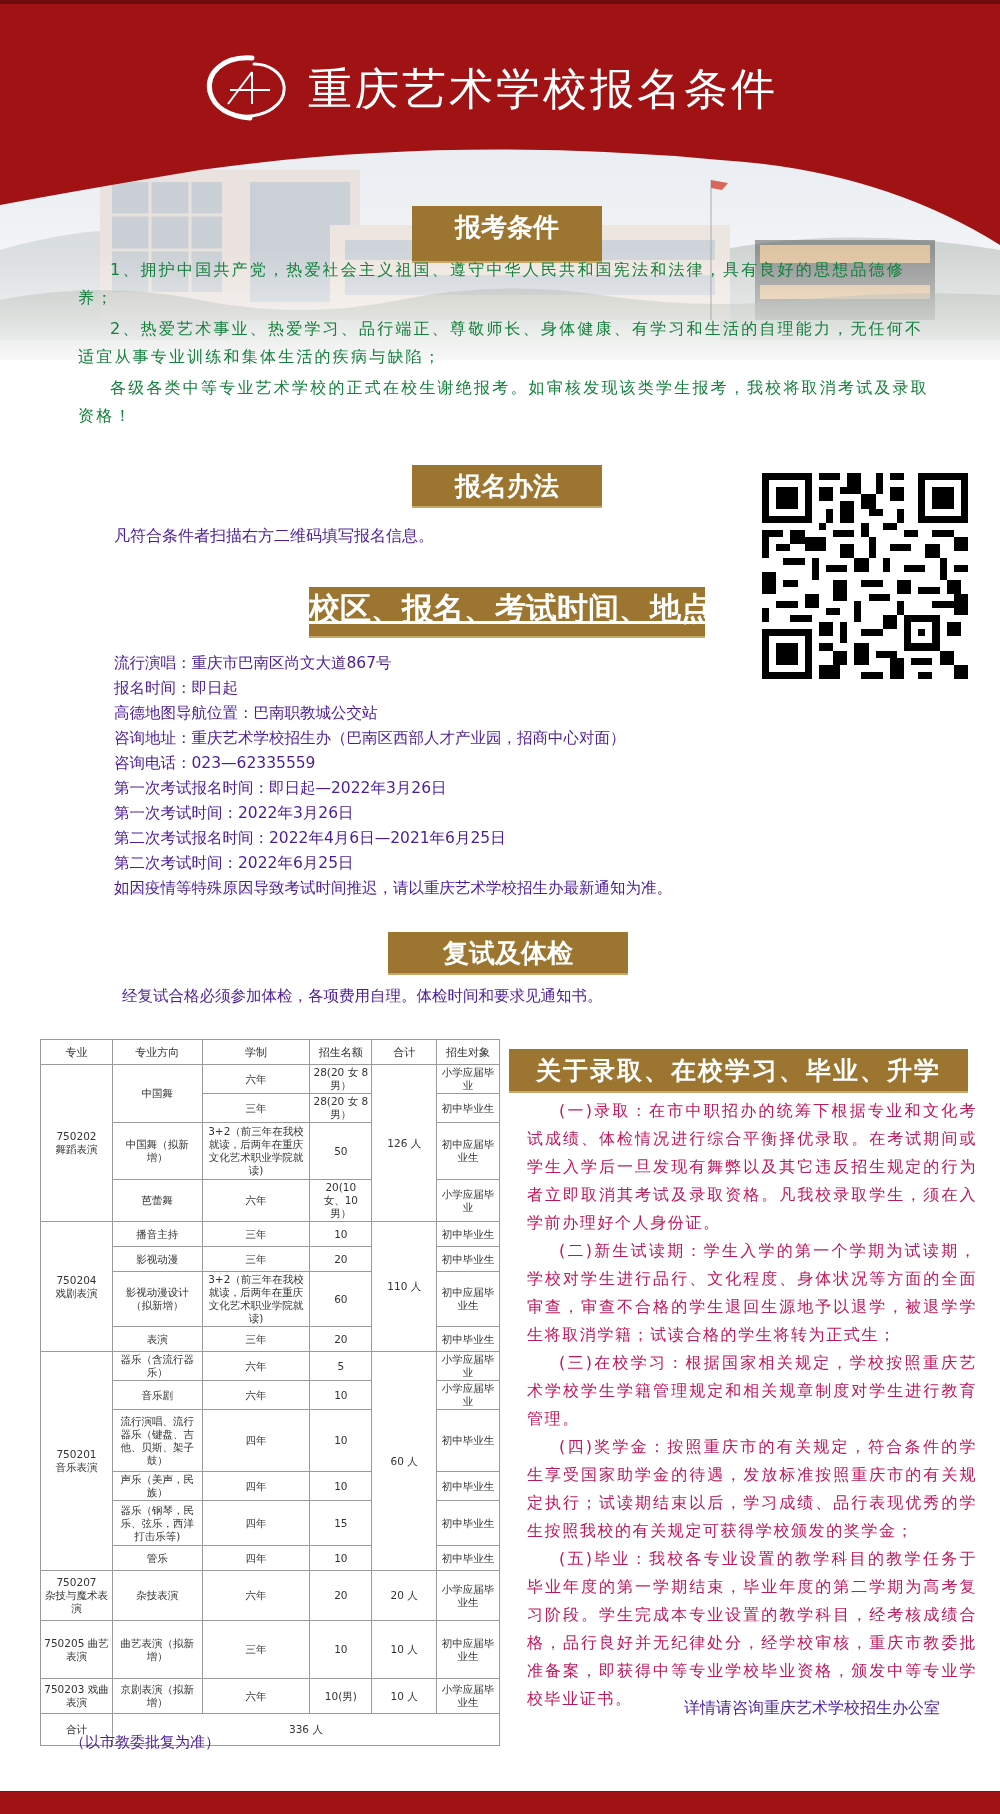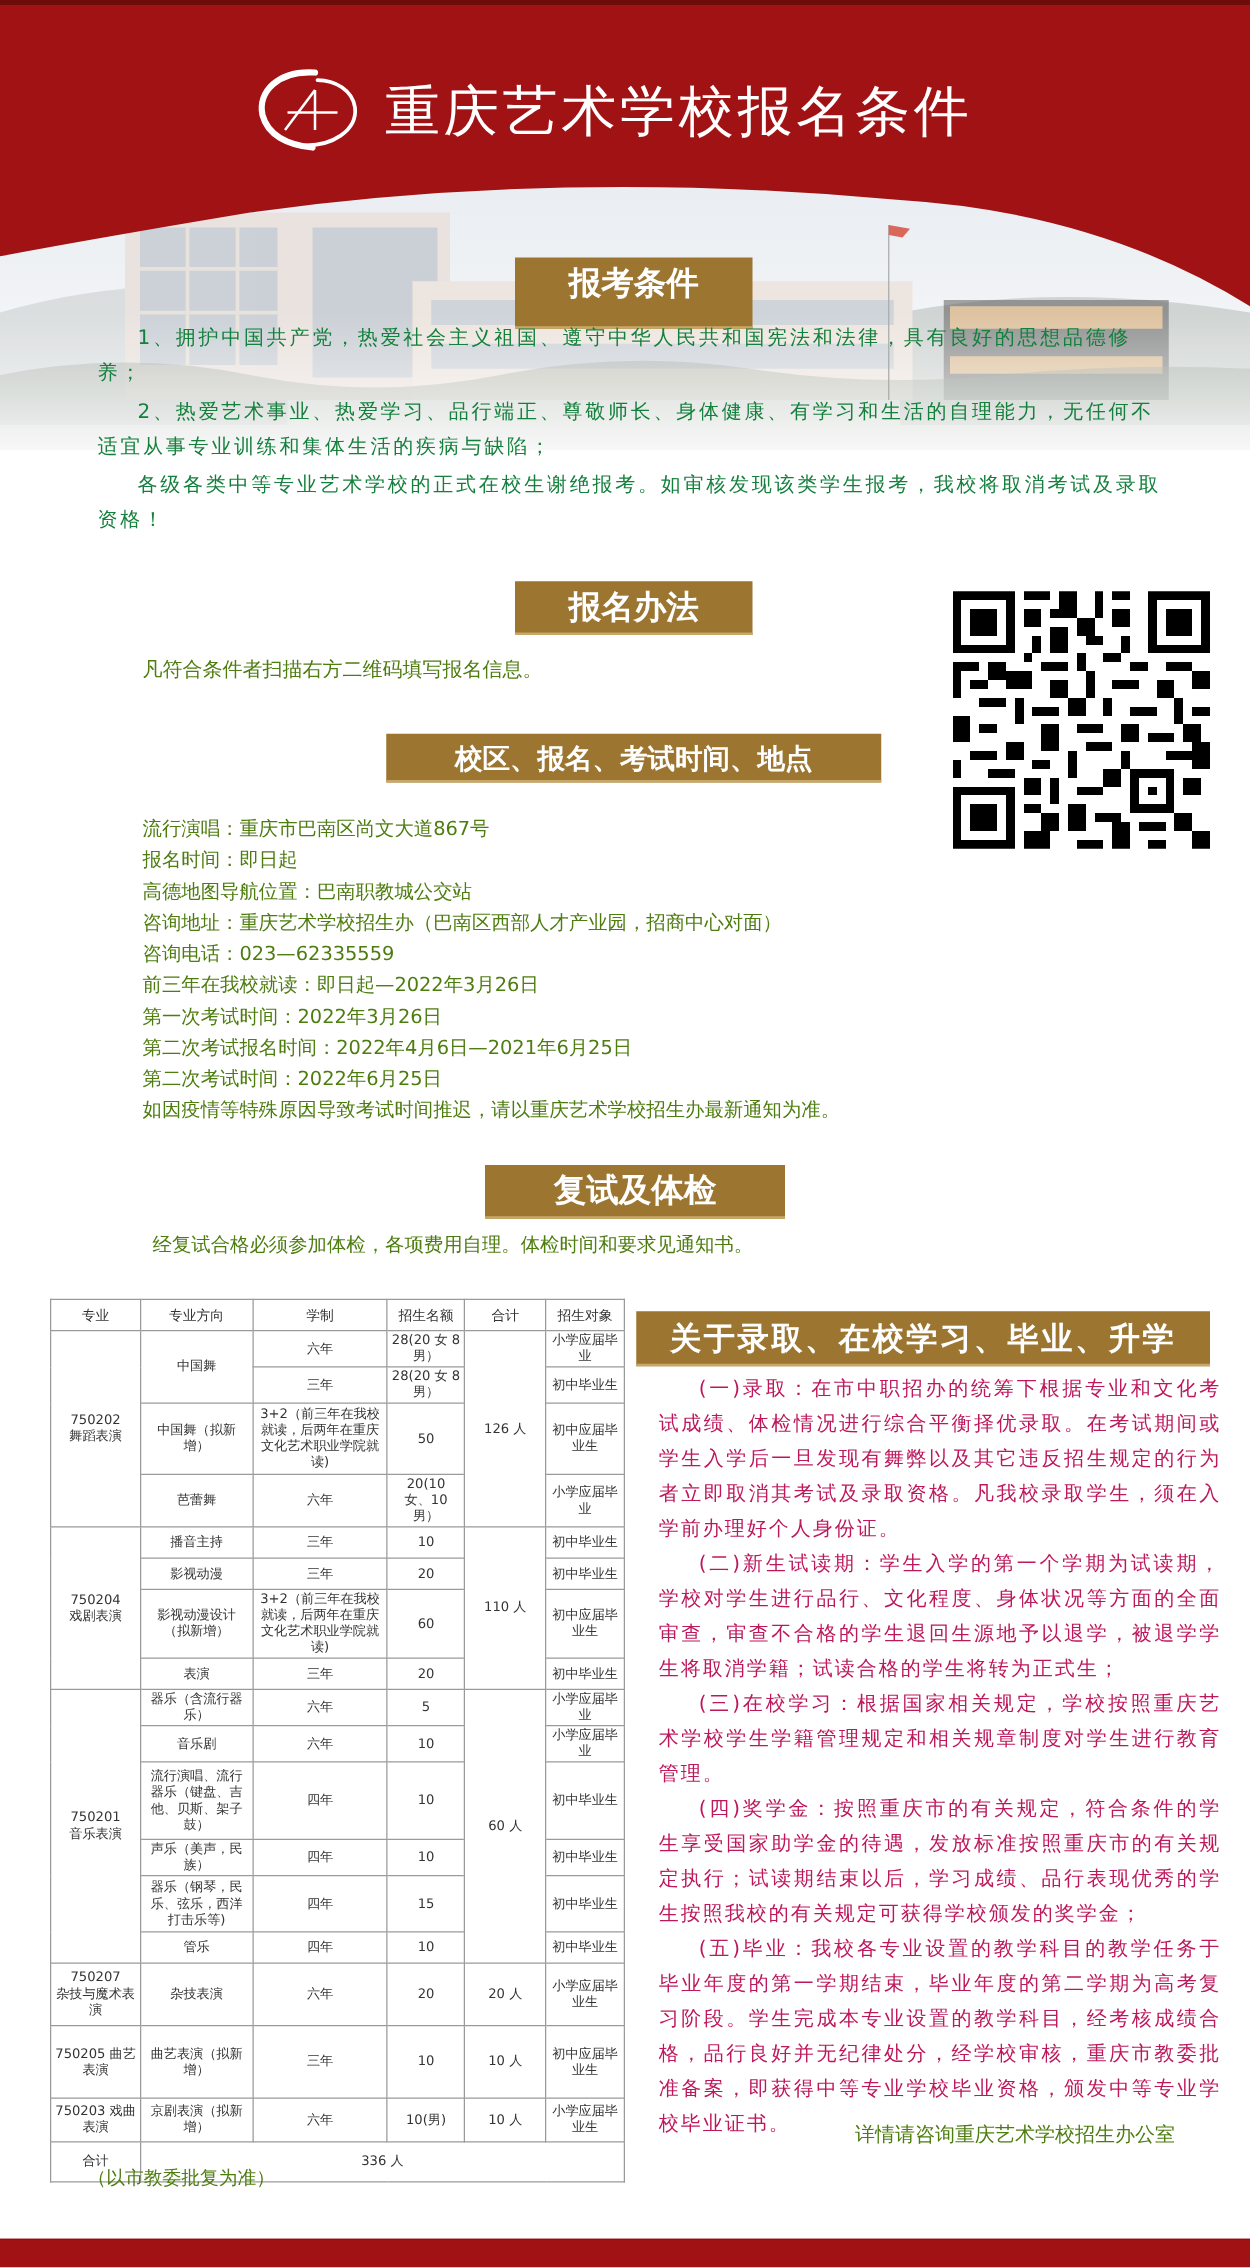--- a/index.html
+++ b/index.html
@@ -10,21 +10,21 @@
 
   .logo { position: absolute; left: 200px; top: 52px; width: 96px; height: 70px; }
   .title { position: absolute; left: 308px; top: 60px; font-size: 44px; color: #ffffff; letter-spacing: 3px; font-weight: normal; white-space: nowrap; }
 
   .section-tag { position: absolute; background: #9c7530; color: #ffffff; font-weight: bold; text-align: center; white-space: nowrap; border-bottom: 2px solid #c8a868; }
 
   .para { position: absolute; font-size: 16px; line-height: 28px; color: #15803d; }
   .para p { margin: 0; }
   .indent { text-indent: 2em; }
 
-  .plain-line { position: absolute; font-size: 15.5px; line-height: 25px; color: #4d7c0f; white-space: nowrap; }
+  .plain-line { position: absolute; font-size: 15.5px; line-height: 25px; color: #4c1d95; white-space: nowrap; }
 
   .qr { position: absolute; left: 762px; top: 473px; width: 206px; height: 206px; background: #fff; }
 
   table.enroll { position: absolute; left: 40px; top: 1039px; width: 460px; border-collapse: collapse; font-size: 10.5px; color: #333; }
   table.enroll td, table.enroll th { border: 1px solid #9a9a9a; text-align: center; vertical-align: middle; line-height: 13px; padding: 1px 3px; font-weight: normal; }
   table.enroll th { height: 25px; font-size: 11px; }
 
   .right-col { position: absolute; left: 527px; top: 1097px; width: 450px; font-size: 16px; line-height: 28px; color: #be185d; letter-spacing: 1.6px; }
   .right-col p { text-indent: 2em; text-align: justify; }
 
@@ -194,29 +194,29 @@
         <rect x="21" y="26" width="3" height="1"></rect>
         <rect x="25" y="25" width="2" height="2"></rect>
         <rect x="27" y="27" width="2" height="2"></rect>
       <rect x="8" y="27" width="3" height="2"></rect>
         <rect x="14" y="28" width="3" height="1"></rect>
         <rect x="22" y="28" width="2" height="1"></rect>
     </g>
   </svg>
 </div>
 
-<div class="section-tag" style="left:309px; top:587px; width:396px; height:39px; font-size:22px; line-height:42px;">校区、报名、考试时间、地点</div>
+<div class="section-tag" style="left:309px; top:587px; width:396px; height:51px; font-size:31px; line-height:42px;text-decoration:underline;">校区、报名、考试时间、地点</div>
 
 <div>
   <div class="plain-line" style="left:114px; top:651px;">流行演唱：重庆市巴南区尚文大道867号</div>
   <div class="plain-line" style="left:114px; top:676px;">报名时间：即日起</div>
   <div class="plain-line" style="left:114px; top:701px;">高德地图导航位置：巴南职教城公交站</div>
   <div class="plain-line" style="left:114px; top:726px;">咨询地址：重庆艺术学校招生办（巴南区西部人才产业园，招商中心对面）</div>
   <div class="plain-line" style="left:114px; top:751px;">咨询电话：023—62335559</div>
-  <div class="plain-line" style="left:114px; top:776px;">前三年在我校就读：即日起—2022年3月26日</div>
+  <div class="plain-line" style="left:114px; top:776px;">第一次考试报名时间：即日起—2022年3月26日</div>
   <div class="plain-line" style="left:114px; top:801px;">第一次考试时间：2022年3月26日</div>
   <div class="plain-line" style="left:114px; top:826px;">第二次考试报名时间：2022年4月6日—2021年6月25日</div>
   <div class="plain-line" style="left:114px; top:851px;">第二次考试时间：2022年6月25日</div>
   <div class="plain-line" style="left:114px; top:876px;">如因疫情等特殊原因导致考试时间推迟，请以重庆艺术学校招生办最新通知为准。</div>
 </div>
 
 <div class="section-tag" style="left:388px; top:932px; width:240px; height:43px; font-size:26px; line-height:42px;">复试及体检</div>
 <div class="plain-line" style="left:122px; top:984px; font-size:15.5px;">经复试合格必须参加体检，各项费用自理。体检时间和要求见通知书。</div>
 
 <table class="enroll">

